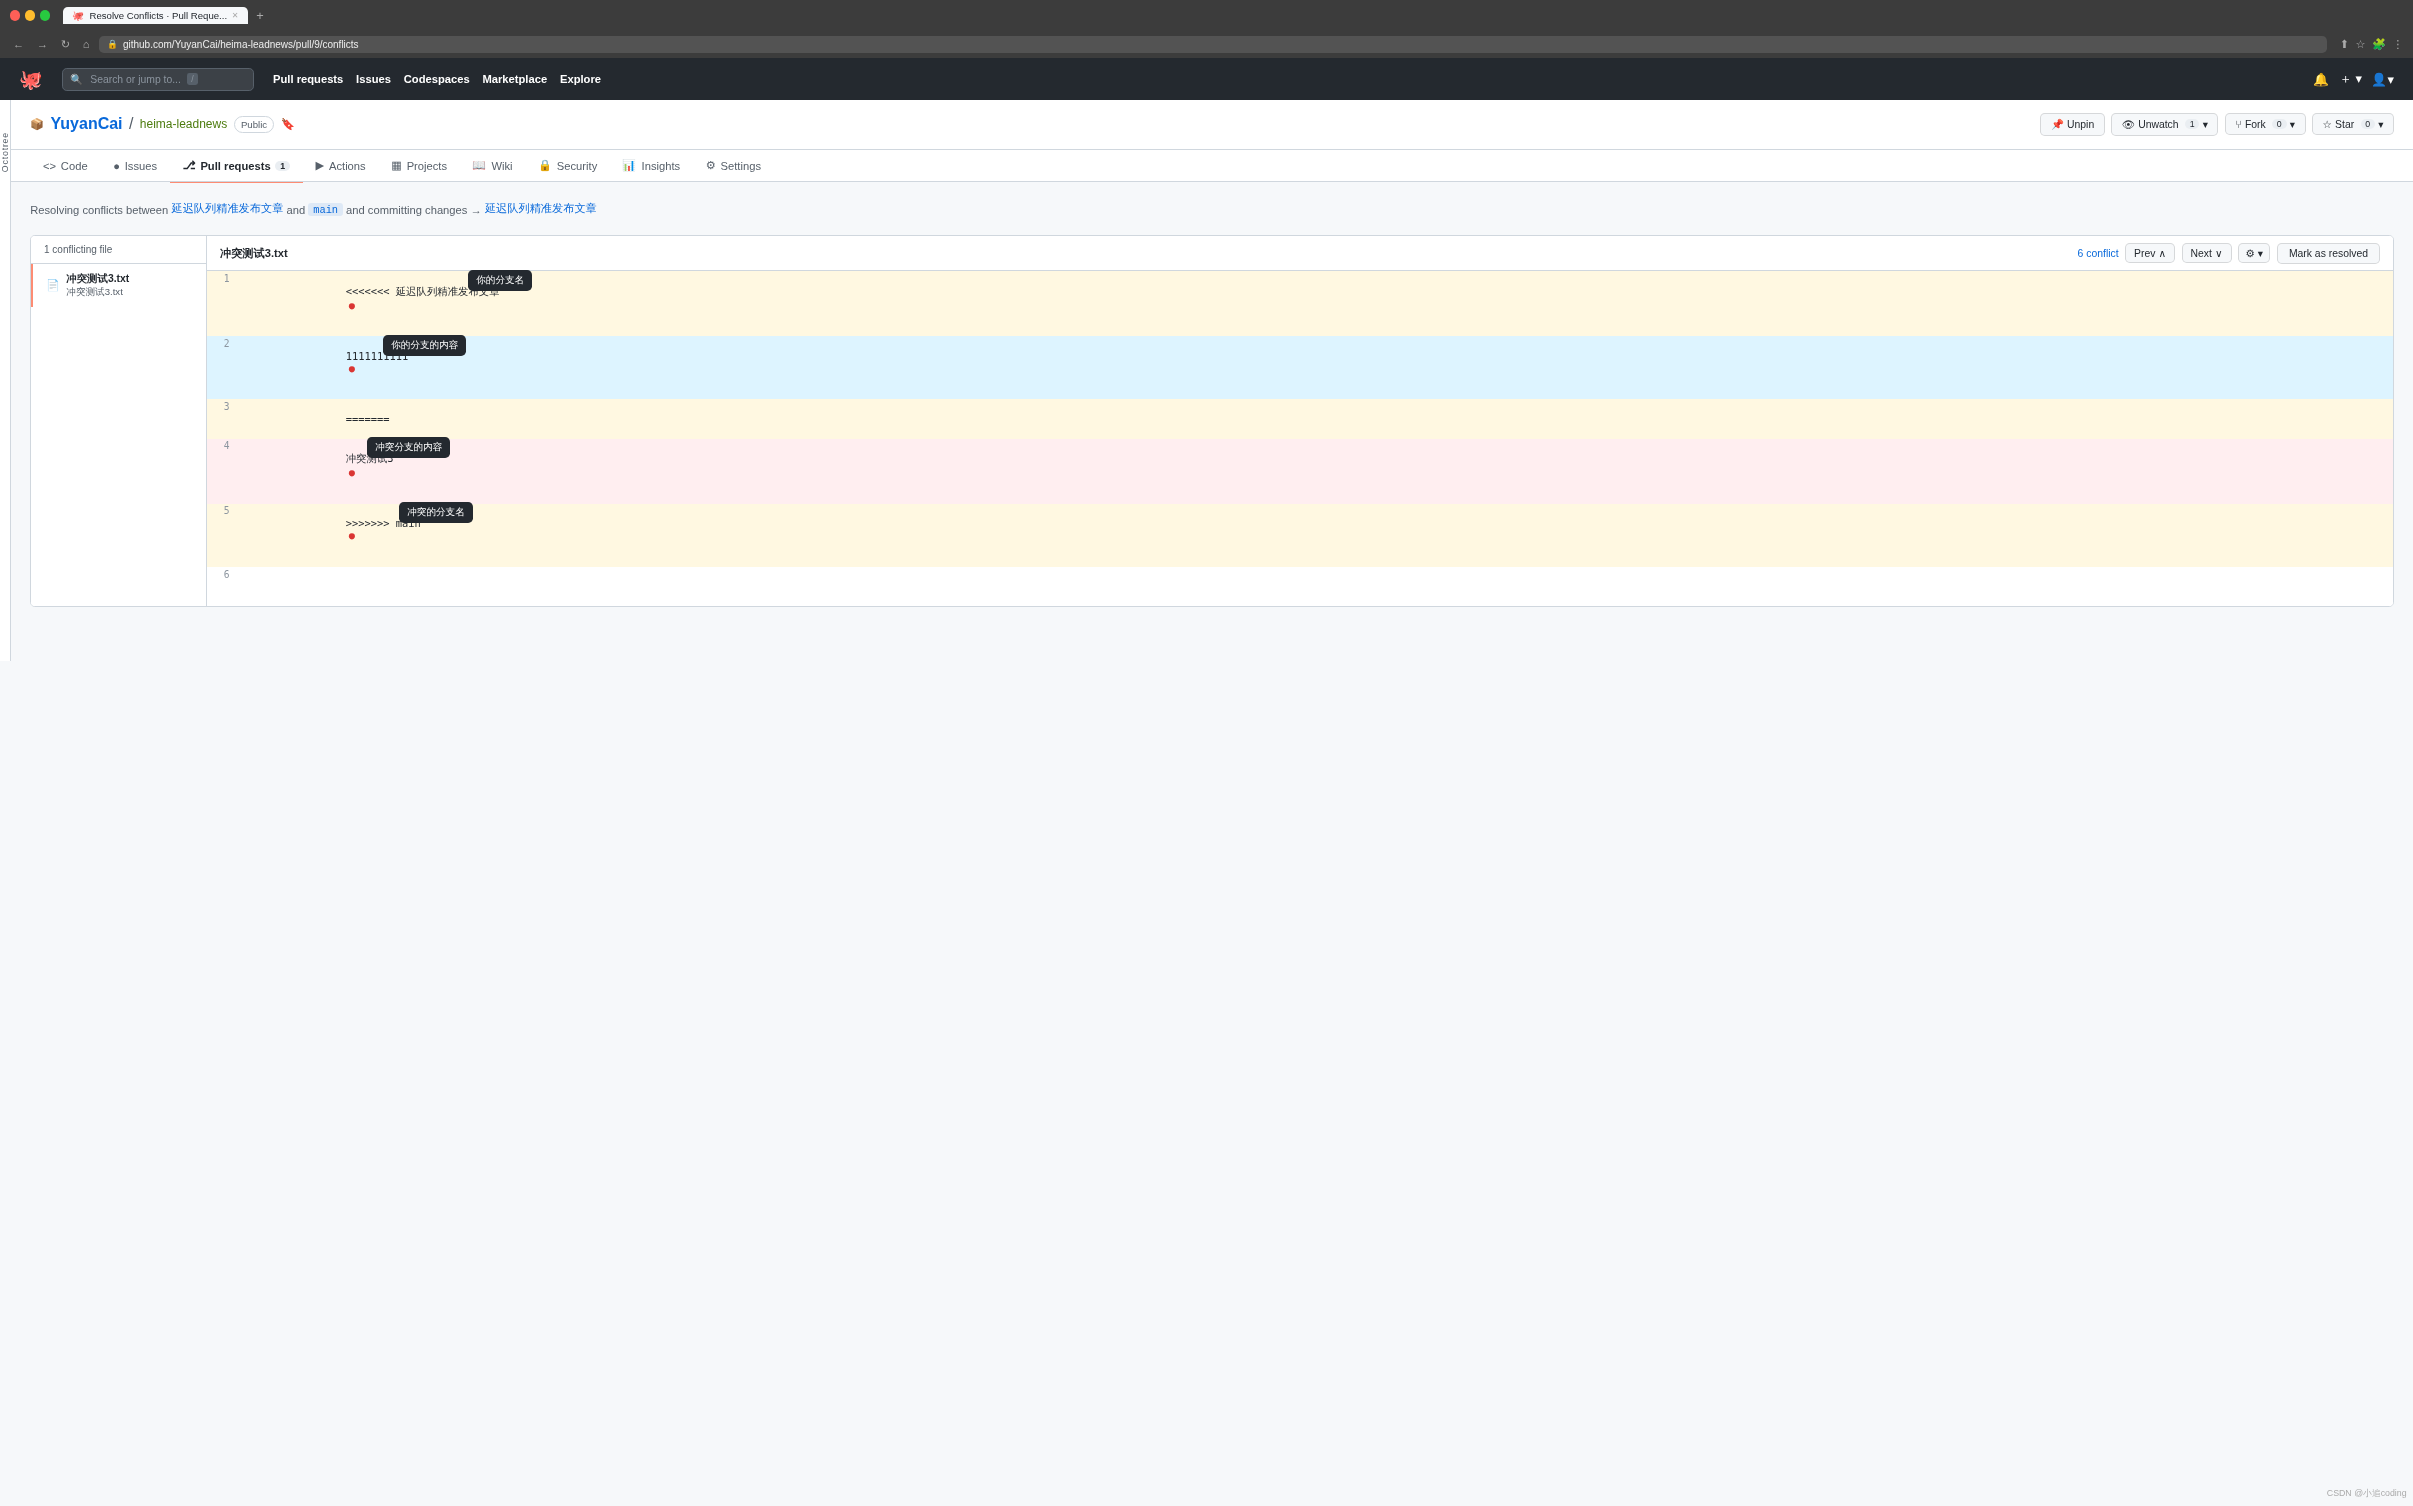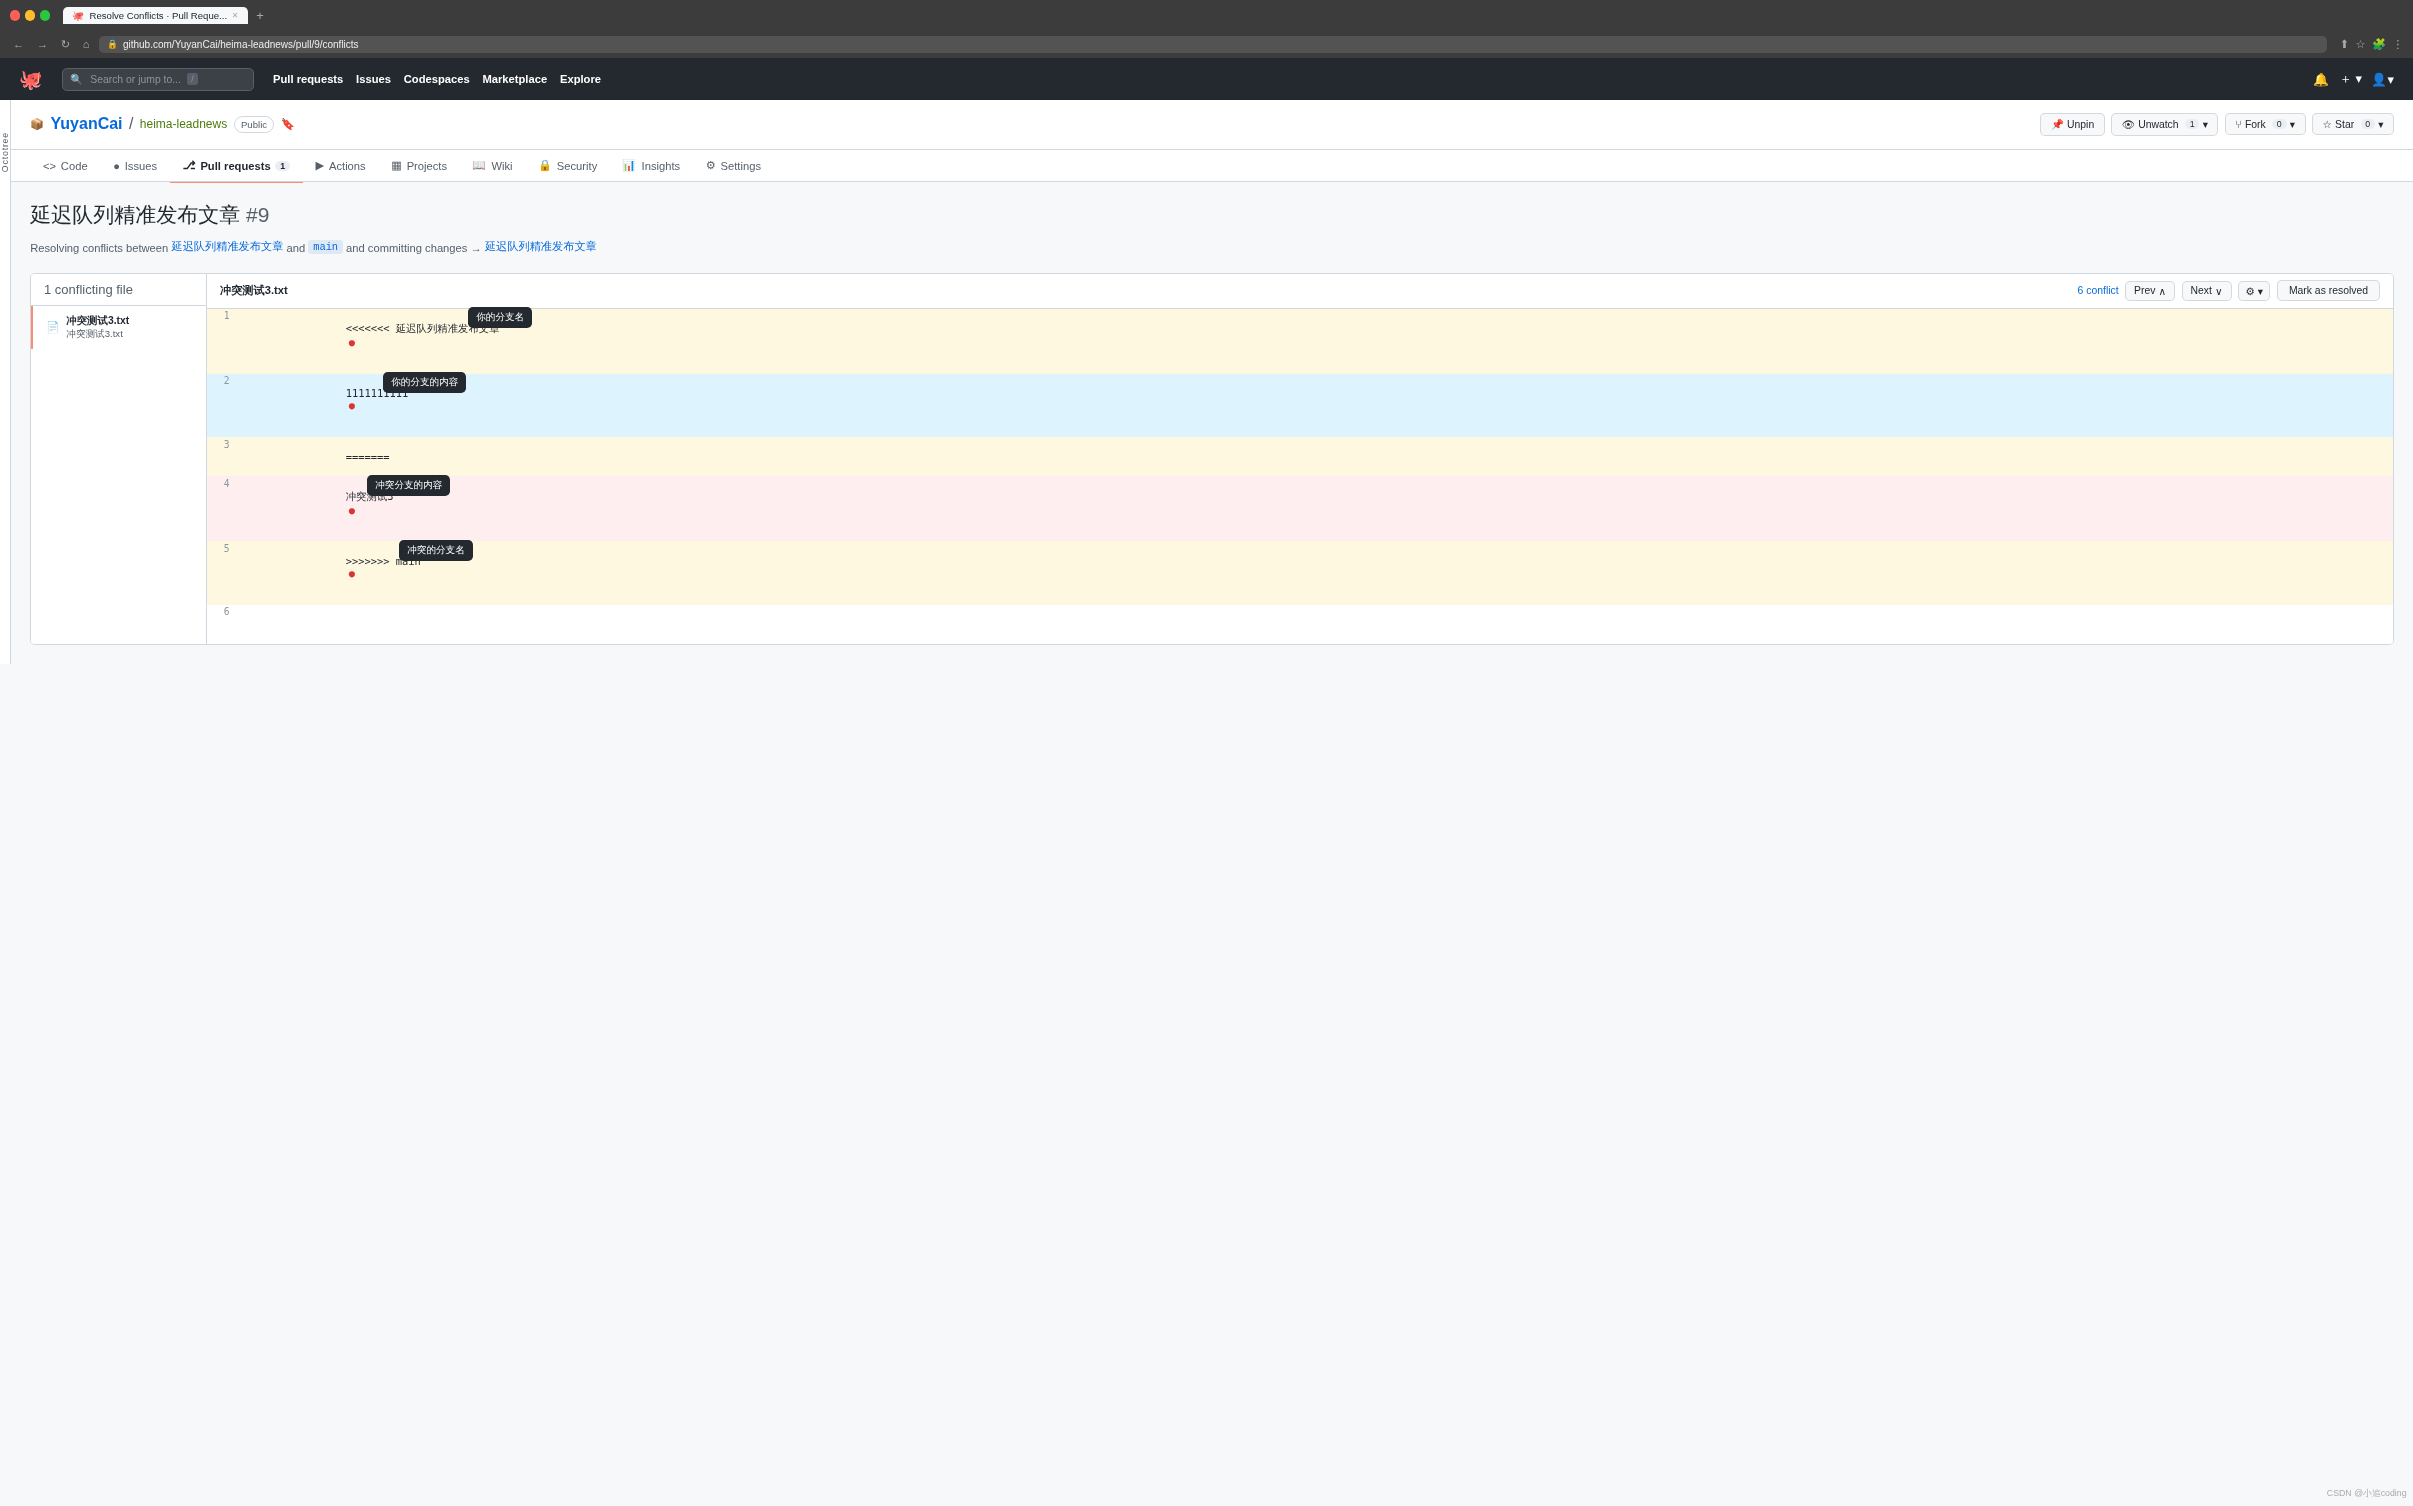--- a/index.html
+++ b/index.html
@@ -64,21 +64,21 @@
     
     .page-content { padding: 19px; background: #f6f8fa; min-height: 479px; }
     .pr-title { font-size: 21px; font-weight: 400; margin-bottom: 9.6px; color: #24292f; }
     .resolving-desc { font-size: 11.2px; color: #57606a; margin-bottom: 19px; display: flex; align-items: flex-end; gap: 3.2px; flex-wrap: wrap; }
     .branch-link { color: #0969da; cursor: pointer; }
     .branch-badge { background: rgba(9,105,218,0.1); color: #0969da; padding: 0.8px 4.8px; border-radius: 3.2px; font-size: 10.4px; font-family: Liberation Mono, monospace; }
 
     
     .conflict-container { display: flex; border: 0.8px solid #d0d7de; border-radius: 4.8px; background: #fff; overflow: hidden; min-height: 319px; }
     .conflict-sidebar { width: 176px; border-right: 0.8px solid #d0d7de; background: #fff; }
-    .conflict-sidebar-header { padding: 8px 12.8px; font-size: 13px; color: #57606a; border-bottom: 0.8px solid #d0d7de; }
+    .conflict-sidebar-header { padding: 8px 12.8px; font-size: 10px; color: #57606a; border-bottom: 0.8px solid #d0d7de; }
     .conflict-file-item { display: flex; align-items: center; gap: 6.4px; padding: 8px 12.8px; cursor: pointer; border-left: 2.4px solid #fd8c73; }
     .file-icon { color: #57606a; font-size: 11.2px; }
     .file-name-main { font-size: 10.4px; color: #24292f; font-weight: 600; }
     .file-name-sub { font-size: 9.6px; color: #57606a; }
     .conflict-main { flex: 1; display: flex; flex-direction: column; }
     .conflict-toolbar { display: flex; align-items: center; justify-content: space-between; padding: 6.4px 12.8px; border-bottom: 0.8px solid #d0d7de; background: #fff; }
     .conflict-filename { font-size: 11.2px; font-weight: 600; color: #24292f; }
     .conflict-actions { display: flex; align-items: center; gap: 6.4px; }
     .conflict-count { color: #0969da; font-size: 10.4px; }
     .conflict-nav-btn { background: #f6f8fa; border: 0.8px solid rgba(31,35,40,0.15); border-radius: 4.8px; padding: 3.2px 8px; font-size: 10.4px; cursor: pointer; color: #24292f; display: flex; align-items: center; gap: 3.2px; }
@@ -235,24 +235,20 @@
         <span>📊</span>
         <span>Insights</span>
       </div>
       <div class="repo-nav-item">
         <span>⚙</span>
         <span>Settings</span>
       </div>
     </div>
 
     <div class="page-content">
-      <h1 class="pr-title">
-        <span>延迟队列精准发布文章</span>
-        <span class="pr-title" style="color:#57606a; font-weight:300; font-size:21px;">#9</span>
-      </h1>
 
       <div class="resolving-desc">
         <span>Resolving conflicts between</span>
         <span class="branch-link">延迟队列精准发布文章</span>
         <span>and</span>
         <span class="branch-badge">main</span>
         <span>and committing changes</span>
         <span>→</span>
         <span class="branch-link">延迟队列精准发布文章</span>
       </div>

